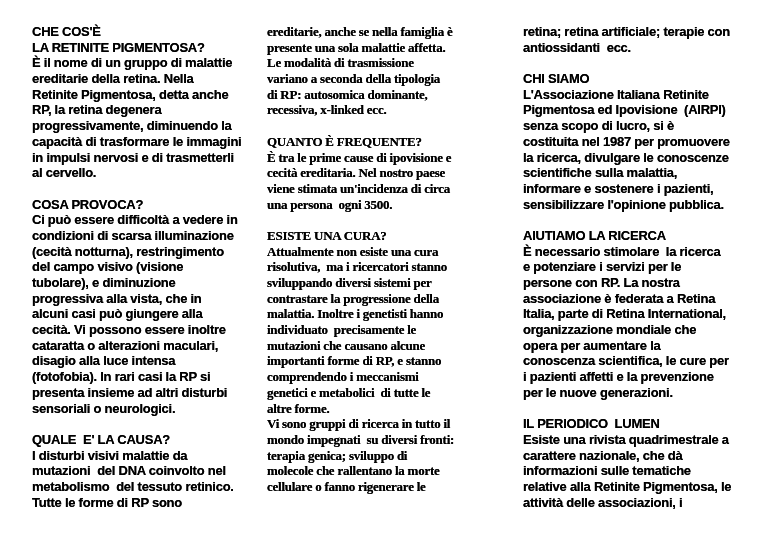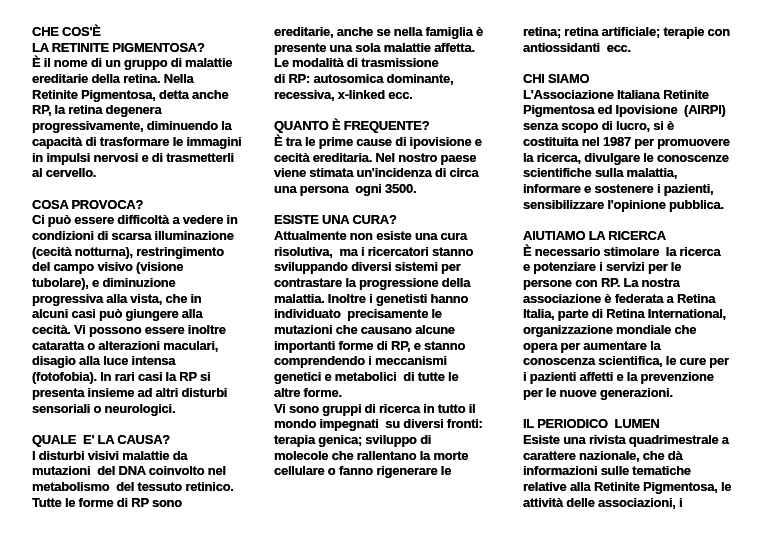--- a/index.html
+++ b/index.html
@@ -23,21 +23,21 @@
     top: 24px;
     width: 252px;
     font-size: 13px;
     font-weight: 700;
     line-height: 15.7px;
     letter-spacing: -0.25px;
     color: #000000;
     text-shadow: 0 0 0.5px rgba(0,0,0,0.85);
   }
   #col1 { left: 11px; margin-left: 21px; }
-  #col2 { left: 274px; }
+  #col2 { left: 267px; font-family: Liberation Serif, serif; }
   #col3 { left: 523px; }
   .line {
     white-space: pre;
     height: 15.7px;
   }
 </style>
 </head>
 <body>
 
 <div class="page">
@@ -71,20 +71,21 @@
       <div class="line">QUALE  E' LA CAUSA?</div>
       <div class="line">I disturbi visivi malattie da</div>
       <div class="line">mutazioni  del DNA coinvolto nel</div>
       <div class="line">metabolismo  del tessuto retinico.</div>
       <div class="line">Tutte le forme di RP sono</div>
     </div>
   <div class="column" id="col2">
       <div class="line">ereditarie, anche se nella famiglia è</div>
       <div class="line">presente una sola malattie affetta.</div>
       <div class="line">Le modalità di trasmissione</div>
+      <div class="line">variano a seconda della tipologia</div>
       <div class="line">di RP: autosomica dominante,</div>
       <div class="line">recessiva, x-linked ecc.</div>
       <div class="line">&nbsp;</div>
       <div class="line">QUANTO È FREQUENTE?</div>
       <div class="line">È tra le prime cause di ipovisione e</div>
       <div class="line">cecità ereditaria. Nel nostro paese</div>
       <div class="line">viene stimata un'incidenza di circa</div>
       <div class="line">una persona  ogni 3500.</div>
       <div class="line">&nbsp;</div>
       <div class="line">ESISTE UNA CURA?</div>

